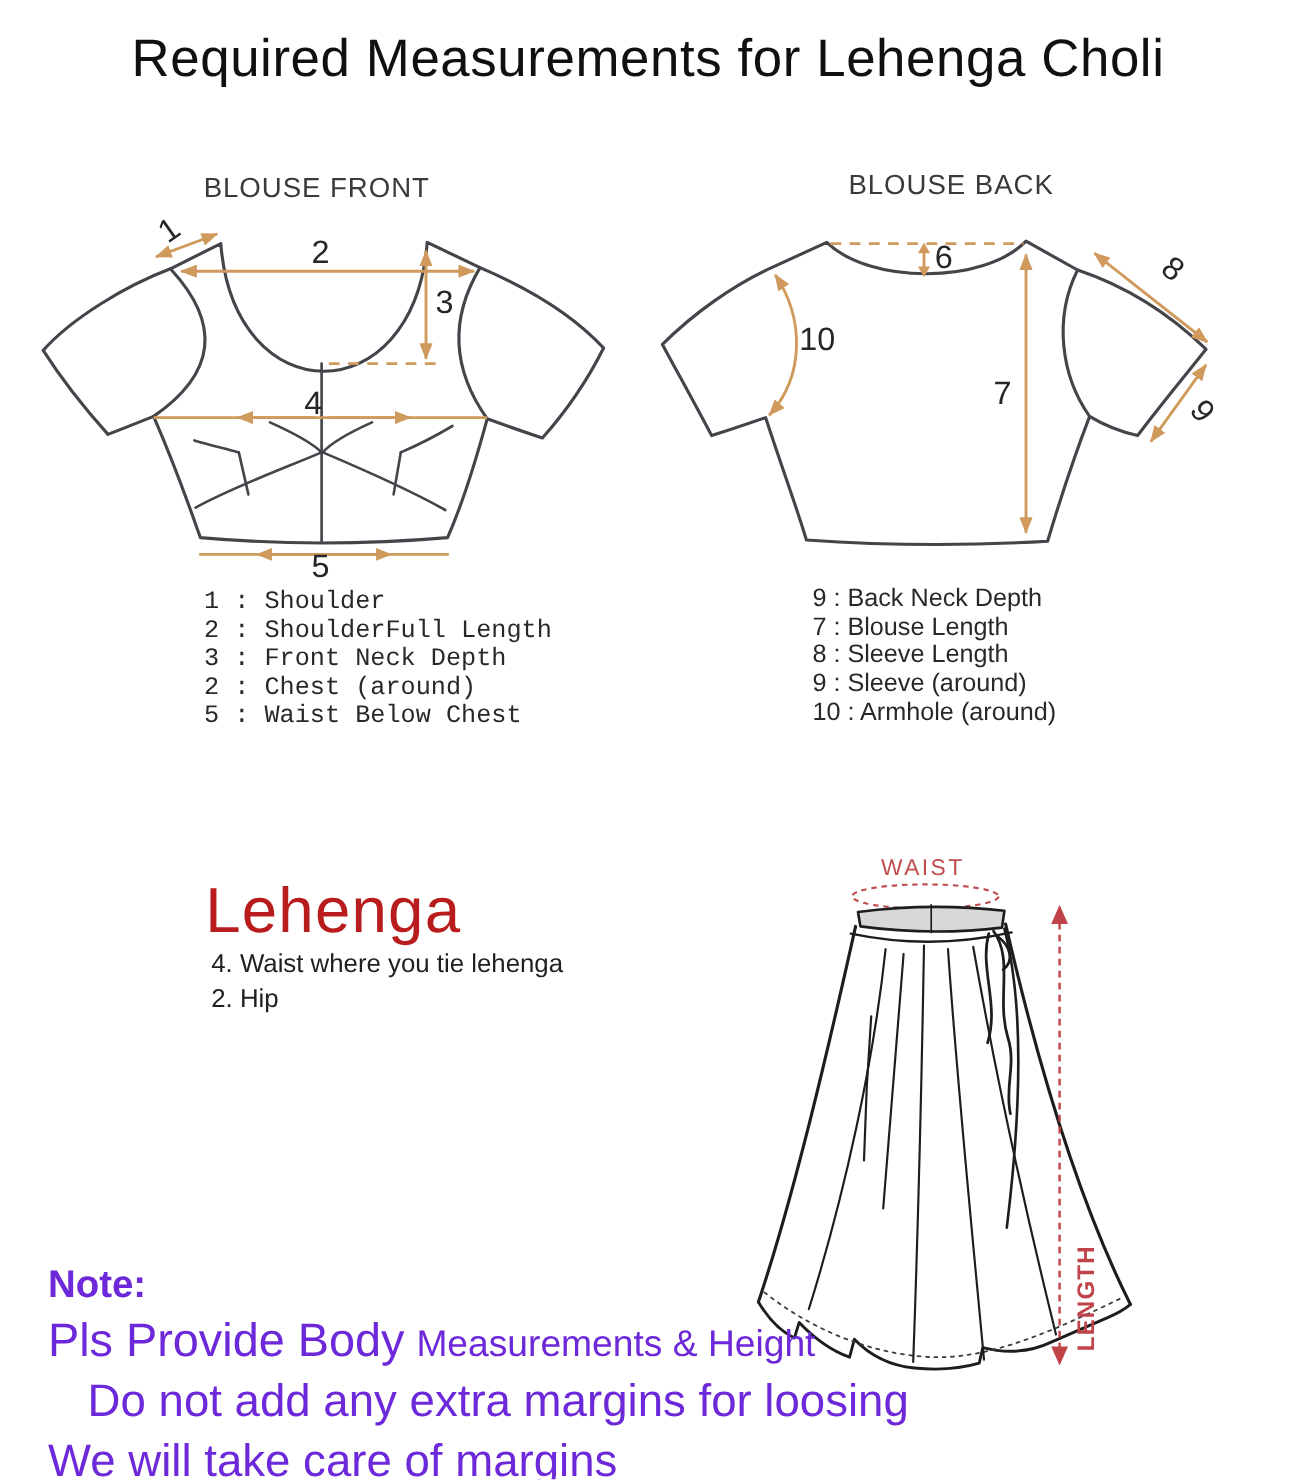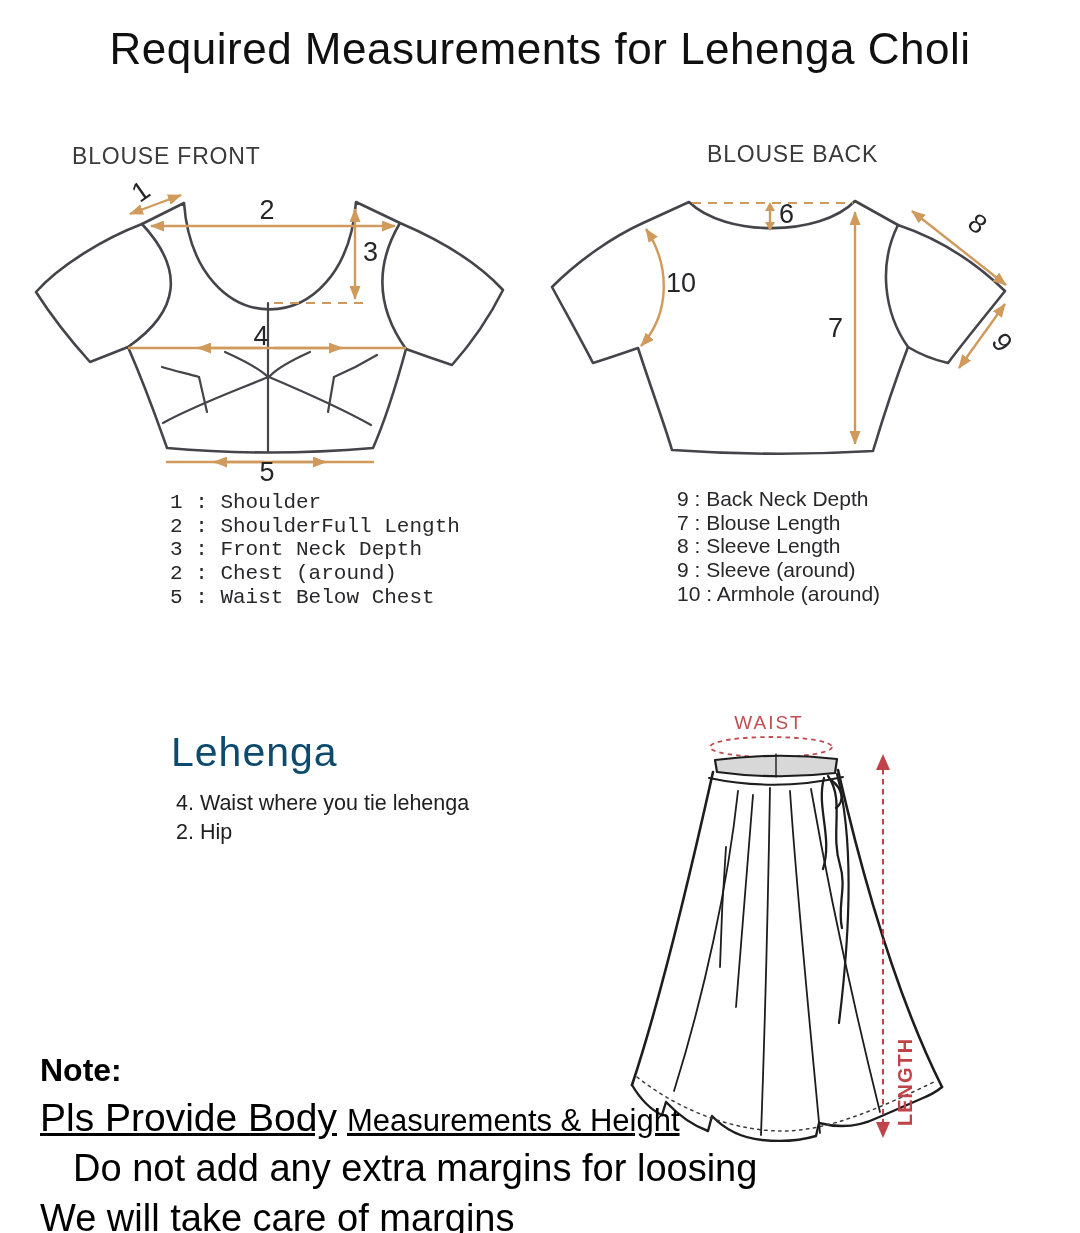--- a/index.html
+++ b/index.html
@@ -9,30 +9,30 @@
     padding-left:16px;
   }
   .abs{position:absolute;}
   #title{
     top:24px;left:0;width:1080px;text-align:center;
     font-size:44px;color:#101010;letter-spacing:0.5px;white-space:nowrap;
   }
   .diagram-label{
     font-size:23px;color:#3a3a3a;letter-spacing:0.8px;white-space:nowrap;
   }
-  #front-label{top:143px;left:72px;width:440px;text-align:left;}
+  #front-label{top:143px;left:44px;width:440px;text-align:center;}
   #back-label{top:141px;left:707px;}
   .legend{font-size:21px;color:#28282b;line-height:23.7px;white-space:nowrap;}
   #front-legend{top:491px;left:170px;font-family:Liberation Mono, monospace;}
   #back-legend{top:487px;left:677px;}
-  #lehenga-heading{top:729px;left:171px;font-size:41px;color:#0c4a6e;letter-spacing:1px;text-align:right;}
+  #lehenga-heading{top:729px;left:171px;font-size:53px;color:#b91c1c;letter-spacing:1px;text-align:right;}
   #lehenga-list{top:789px;left:176px;font-size:21.5px;color:#202020;line-height:29.3px;white-space:nowrap;}
-  .note{color:#000000;white-space:nowrap;z-index:5;}
+  .note{color:#6d28d9;white-space:nowrap;z-index:5;}
   #note-heading{top:1052px;left:40px;font-size:32px;font-weight:bold;}
-  #note-line1{top:1096px;left:40px;font-size:39px;text-decoration:underline;}
+  #note-line1{top:1096px;left:40px;font-size:39px;}
   #note-line1 .small{font-size:31px;margin-left:10px;}
   #note-line2{top:1147px;left:40px;font-size:38px;margin-left:33px;}
   #note-line3{top:1197px;left:40px;font-size:38px;}
   svg{position:absolute;}
   svg text{font-family:"Liberation Sans",sans-serif;}
   .num{font-size:27px;fill:#26262a;}
 </style>
 </head>
 <body>
 

